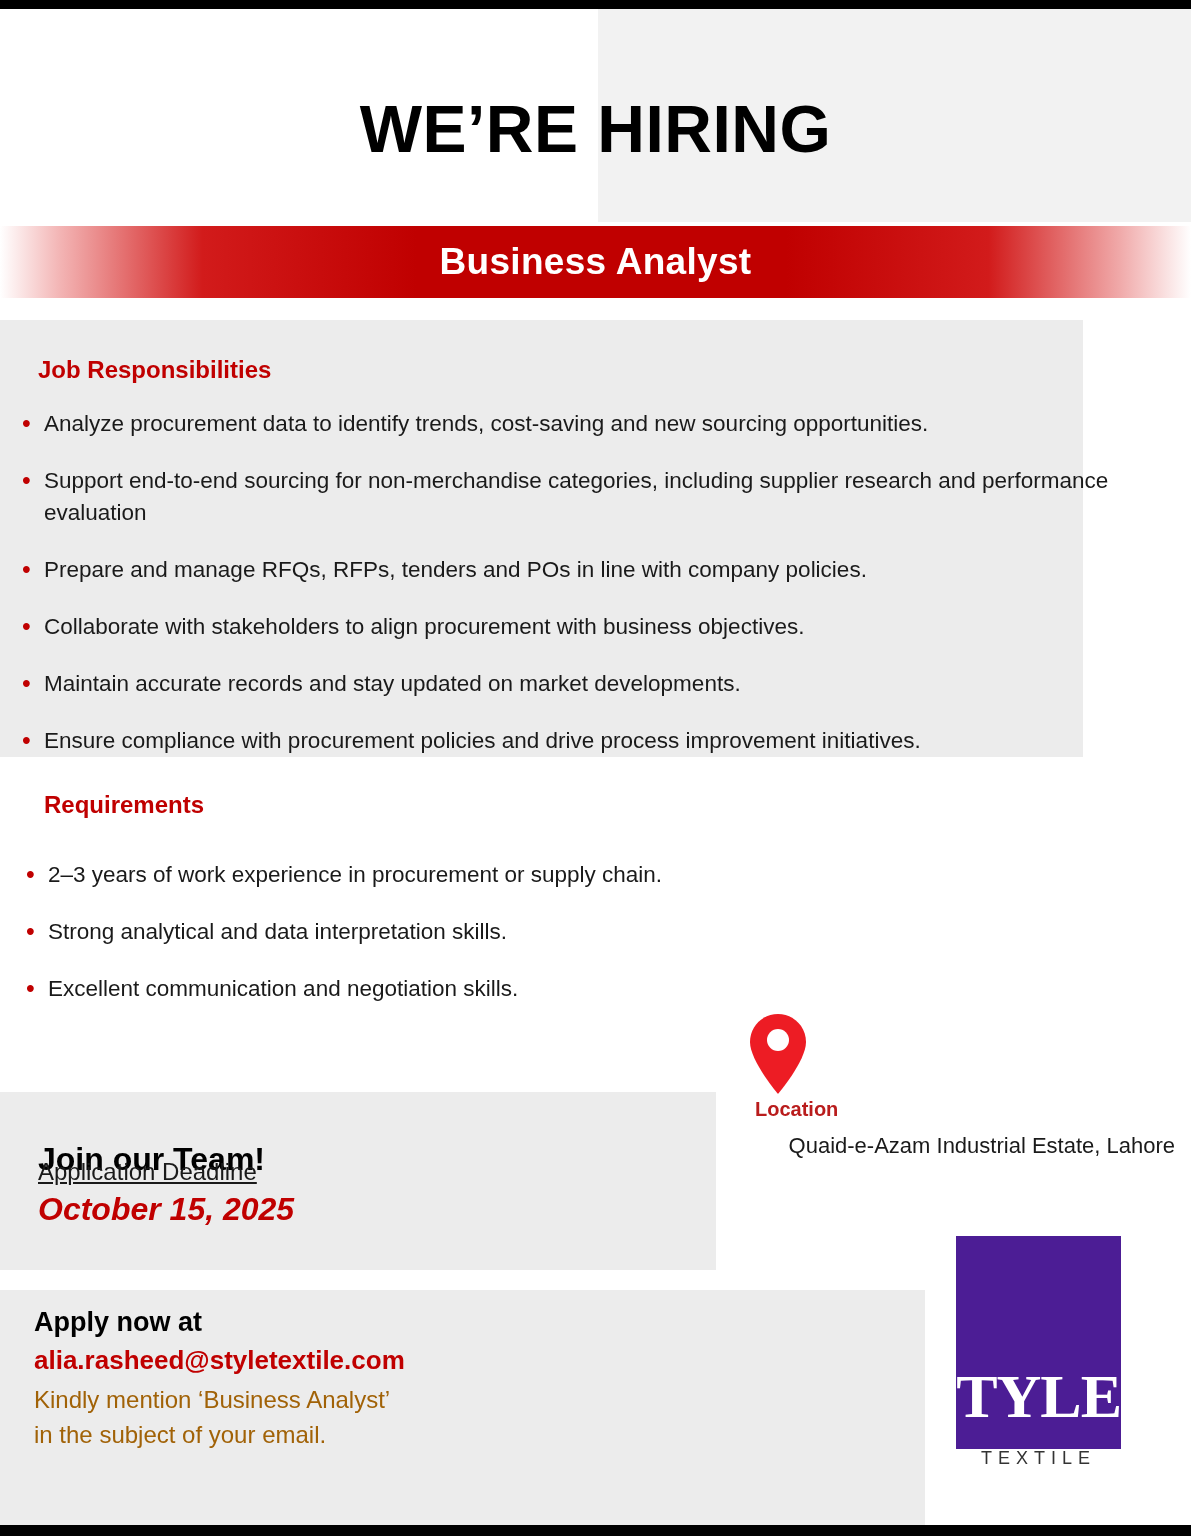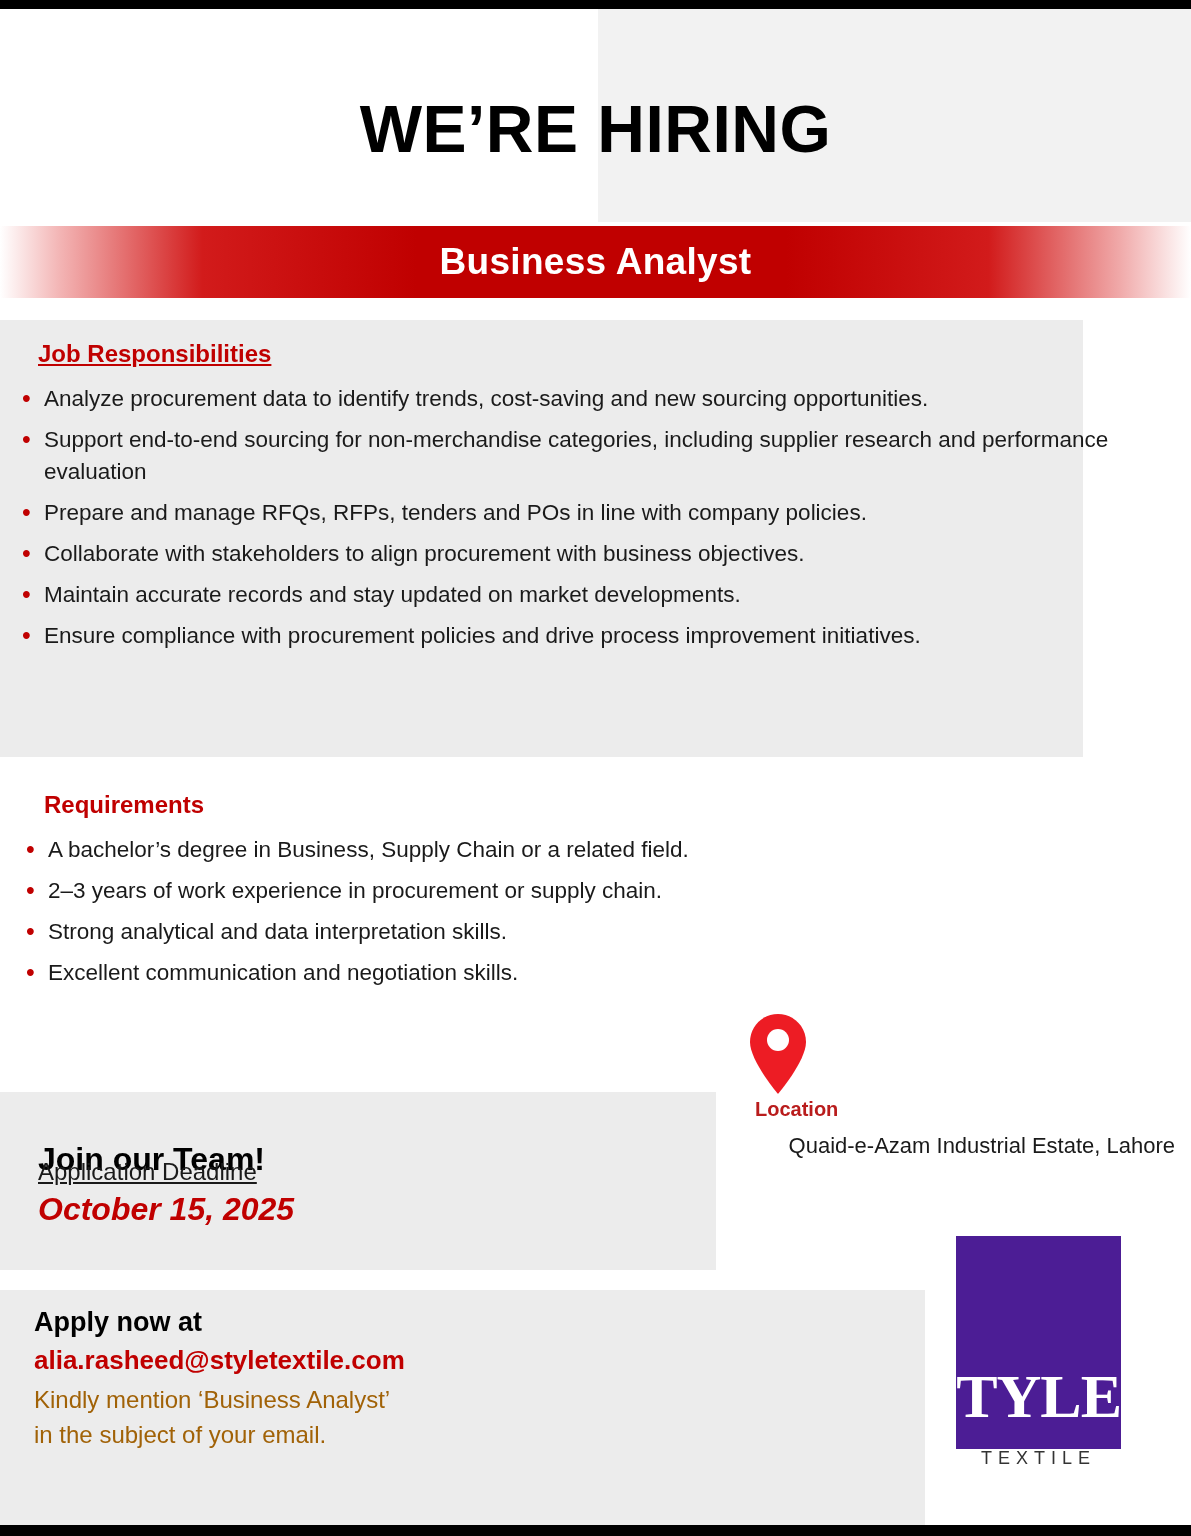--- a/index.html
+++ b/index.html
@@ -111,43 +111,43 @@
   }
 
   .section-heading {
     font-size: 24px;
     font-weight: bold;
     color: #c00000;
   }
 
   .resp-heading {
     position: absolute;
-    top: 340px;
+    top: 356px;
     left: 38px;
-    text-decoration: underline;
   }
 
   .req-heading {
     position: absolute;
     top: 791px;
     left: 44px;
   }
 
   ul.bullets {
     list-style: none;
     margin: 0;
     padding: 0;
   }
   ul.bullets li {
     position: relative;
     padding-left: 34px;
     font-size: 22.5px;
     color: #1a1a1a;
     line-height: 1.42;
     margin-bottom: 9px;
+    margin-top: 25px;
   }
   ul.bullets li::before {
     content: "•";
     position: absolute;
     left: 12px;
     top: -2px;
     color: #c00000;
     font-size: 25px;
     line-height: 1.42;
   }
@@ -326,21 +326,20 @@
     <li>Support end-to-end sourcing for non-merchandise categories, including supplier research and performance evaluation</li>
     <li>Prepare and manage RFQs, RFPs, tenders and POs in line with company policies.</li>
     <li>Collaborate with stakeholders to align procurement with business objectives.</li>
     <li>Maintain accurate records and stay updated on market developments.</li>
     <li>Ensure compliance with procurement policies and drive process improvement initiatives.</li>
   </ul>
 
   <div class="section-heading req-heading">Requirements</div>
 
   <ul class="bullets req-list">
-    <li>A bachelor’s  degree in Business, Supply Chain or a related field.</li>
     <li>2–3 years of work experience in procurement or supply chain.</li>
     <li>Strong analytical and data interpretation skills.</li>
     <li>Excellent communication and negotiation skills.</li>
   </ul>
 
   <div class="join-bg"></div>
   <div class="join-title">Join our Team!</div>
   <div class="join-sub">Application Deadline</div>
   <div class="join-date">October 15, 2025</div>
 

